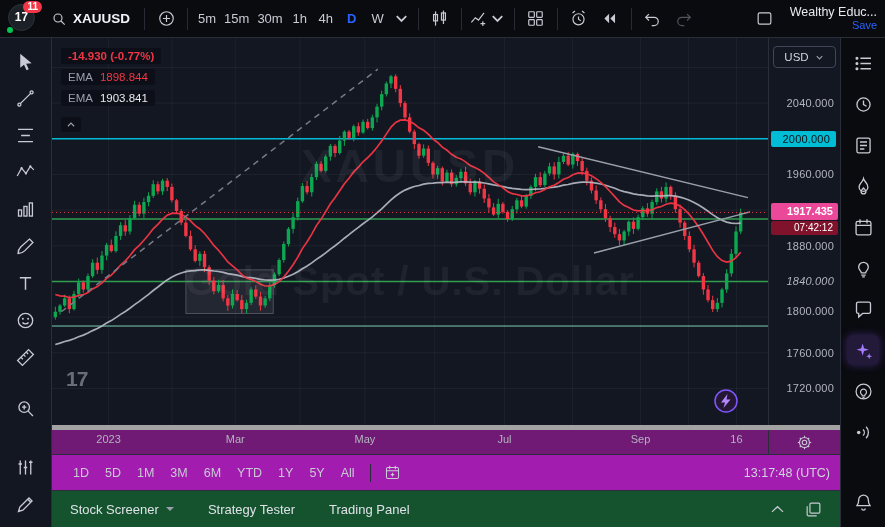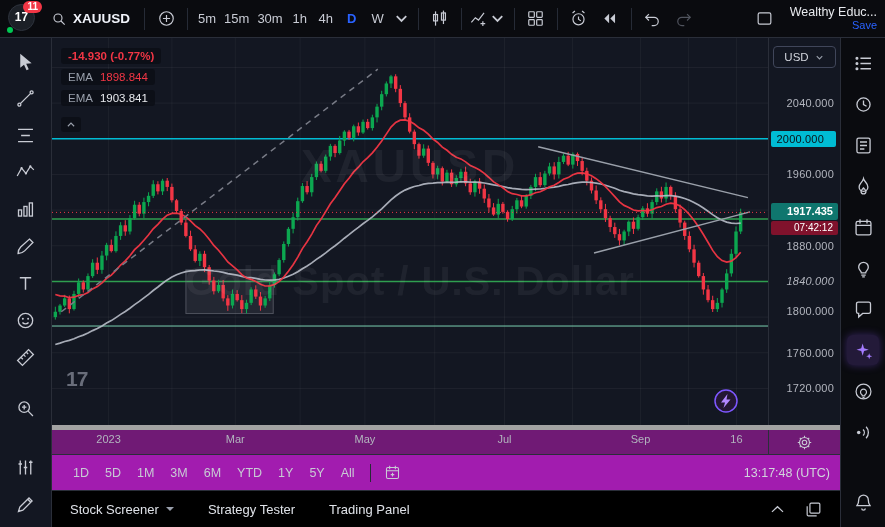--- a/index.html
+++ b/index.html
@@ -36,21 +36,21 @@
 .ltool{width:34px;height:29px;display:flex;align-items:center;justify-content:center;border-radius:4px;color:#c8cbd4}
 .ltool svg{width:21px;height:21px}
 .lspacer{flex:0 0 6px}
 .lgrow{flex:1}
 
 .chartcol{flex:0 0 788px;display:flex;flex-direction:column;min-width:0}
 .chartrow{flex:0 0 387px;display:flex}
 .plot{position:relative;width:716px;height:387px;background:#131722;overflow:hidden}
 .paxis{position:relative;width:72px;background:#131722;border-left:1px solid #2a2e39;font-size:11px}
 .plabel{position:absolute;left:2px;right:6px;height:16px;line-height:16px;text-align:right;color:#b2b5be;letter-spacing:.2px}
-.plabel.cy{background:#00bcd4;color:#0a1116;border-radius:2px;right:4px;padding-right:12px}
+.plabel.cy{background:#00bcd4;color:#0a1116;border-radius:2px;right:4px;padding-right:6px}
 .price-badge{position:absolute;left:2px;right:2px;height:17px;line-height:17px;text-align:right;padding-right:5px;color:#fff;border-radius:2px;font-size:11px;font-weight:700;z-index:3}
 .price-countdown{position:absolute;left:2px;right:2px;height:14px;line-height:14px;text-align:right;padding-right:5px;color:#fff;border-radius:2px;font-size:10px;z-index:3}
 .usdbox{position:absolute;top:8px;left:4px;right:4px;height:22px;border:1px solid #40465a;border-radius:4px;display:flex;align-items:center;justify-content:center;gap:5px;color:#d1d4dc;font-size:11.5px;background:#14182280;z-index:4}
 .usdbox svg{width:11px;height:11px;color:#9aa0ac}
 
 
 .legend{position:absolute;left:9px;top:10px;z-index:5;display:flex;flex-direction:column;gap:5px;align-items:flex-start}
 .lg-row{display:inline-flex;align-items:center;gap:7px;background:rgba(10,13,20,.78);padding:2px 7px;border-radius:3px;font-size:11.5px}
 .lg-change{color:#f23645;font-weight:600}
 .lg-name{color:#9aa0ac}
@@ -68,21 +68,21 @@
 .axiscorner{width:72px;border-left:1px solid #2a2e39;display:flex;align-items:center;justify-content:center;color:#9aa0ac}
 .axiscorner svg{width:15px;height:15px}
 
 .rangerow{flex:0 0 36px;display:flex;align-items:center;background:#a21caf;border-top:1px solid #2a2e39;padding:0 10px 0 14px}
 .rbtn{min-width:24px;height:24px;padding:0 7px;border-radius:4px;color:#c8cbd4;font-size:12.5px}
 .rsep{width:1px;height:18px;background:#262b36;margin:0 8px}
 .rclock{margin-left:auto;color:#d1d4dc;font-size:12.5px}
 .calbtn{width:28px;height:24px;display:flex;align-items:center;justify-content:center;color:#c8cbd4}
 .calbtn svg{width:17px;height:17px}
 
-.footer{flex:1;background:#000000;border-top:1px solid #2a2e39;display:flex;align-items:center;padding:0 14px 0 18px;gap:34px}
+.footer{flex:1;background:#14532d;border-top:1px solid #2a2e39;display:flex;align-items:center;padding:0 14px 0 18px;gap:34px}
 .ftab{display:flex;align-items:center;gap:7px;color:#dfe2e8;font-size:13px;height:100%}
 .caret{width:0;height:0;border-left:4px solid transparent;border-right:4px solid transparent;border-top:4px solid #9aa0ac;display:inline-block}
 .f-right{margin-left:auto;display:flex;gap:10px}
 .f-right .iconbtn{width:26px}
 
 .rightbar{flex:0 0 45px;background:#0a0b0f;border-left:1px solid #2a2e39;display:flex;flex-direction:column;align-items:center;padding-top:10px;gap:11px}
 .rtool{width:32px;height:30px;display:flex;align-items:center;justify-content:center;border-radius:6px;color:#c8cbd4}
 .rtool svg{width:21px;height:21px}
 .rtool.hl{background:#231a39;color:#a57cff;box-shadow:0 0 8px rgba(140,90,255,.35)}
 .rgrow{flex:1}
@@ -637,21 +637,21 @@
               </svg>
           </button>
         </div>
         <div class="paxis" id="paxis">
           <div class="usdbox">
             <span>USD</span>
             <svg viewBox="0 0 16 16">
                 <path d="M4 6l4 4 4-4" fill="none" stroke="currentColor" stroke-width="1.6"></path>
               </svg>
           </div>
-          <div class="price-badge" id="price-badge" style="top: 165.386px; background: #0f766e;">1917.435</div>
+          <div class="price-badge" id="price-badge" style="top: 165.386px; background: #ec4899;">1917.435</div>
           <div class="price-countdown" id="price-countdown" style="top: 183.386px; background: rgb(128, 18, 44);">07:42:12</div>
         <div class="plabel" style="top: 57.0945px;">2040.000</div>
             <div class="plabel cy" style="top: 92.7627px; background: rgb(0, 188, 212);">2000.000</div>
             <div class="plabel" style="top: 128.431px;">1960.000</div>
             <div class="plabel" style="top: 199.767px;">1880.000</div>
             <div class="plabel" style="top: 235.435px; font-style: italic;">1840.000</div>
             <div class="plabel" style="top: 265px;">1800.000</div>
             <div class="plabel" style="top: 306.772px;">1760.000</div>
             <div class="plabel" style="top: 342.44px;">1720.000</div>
           </div>

